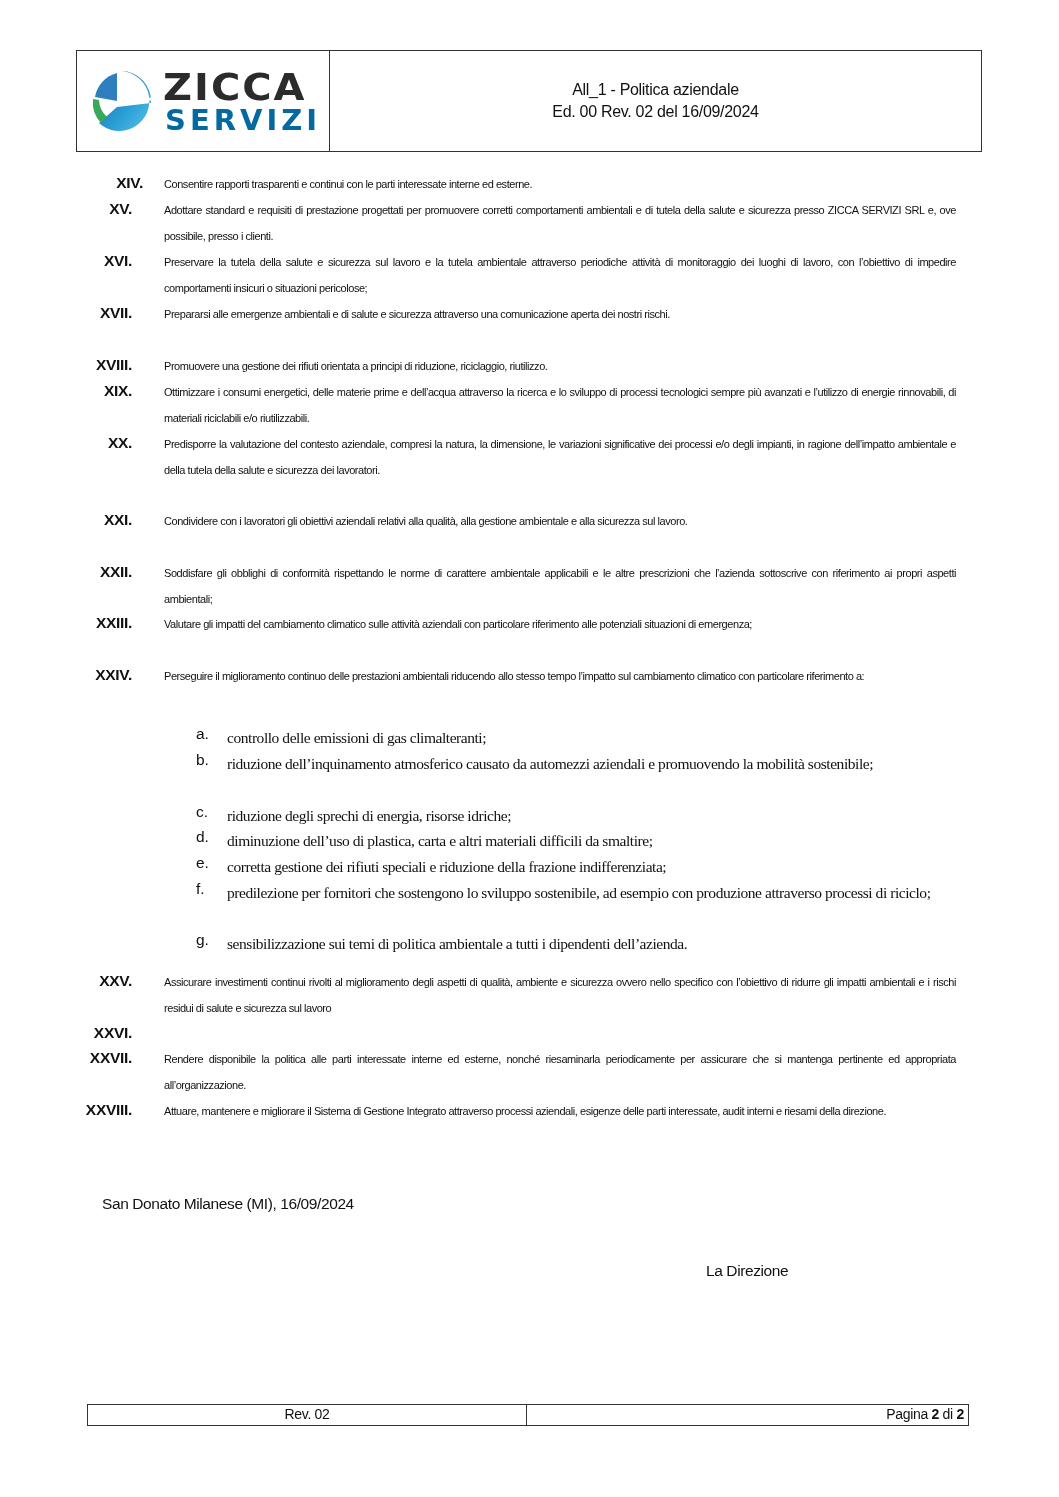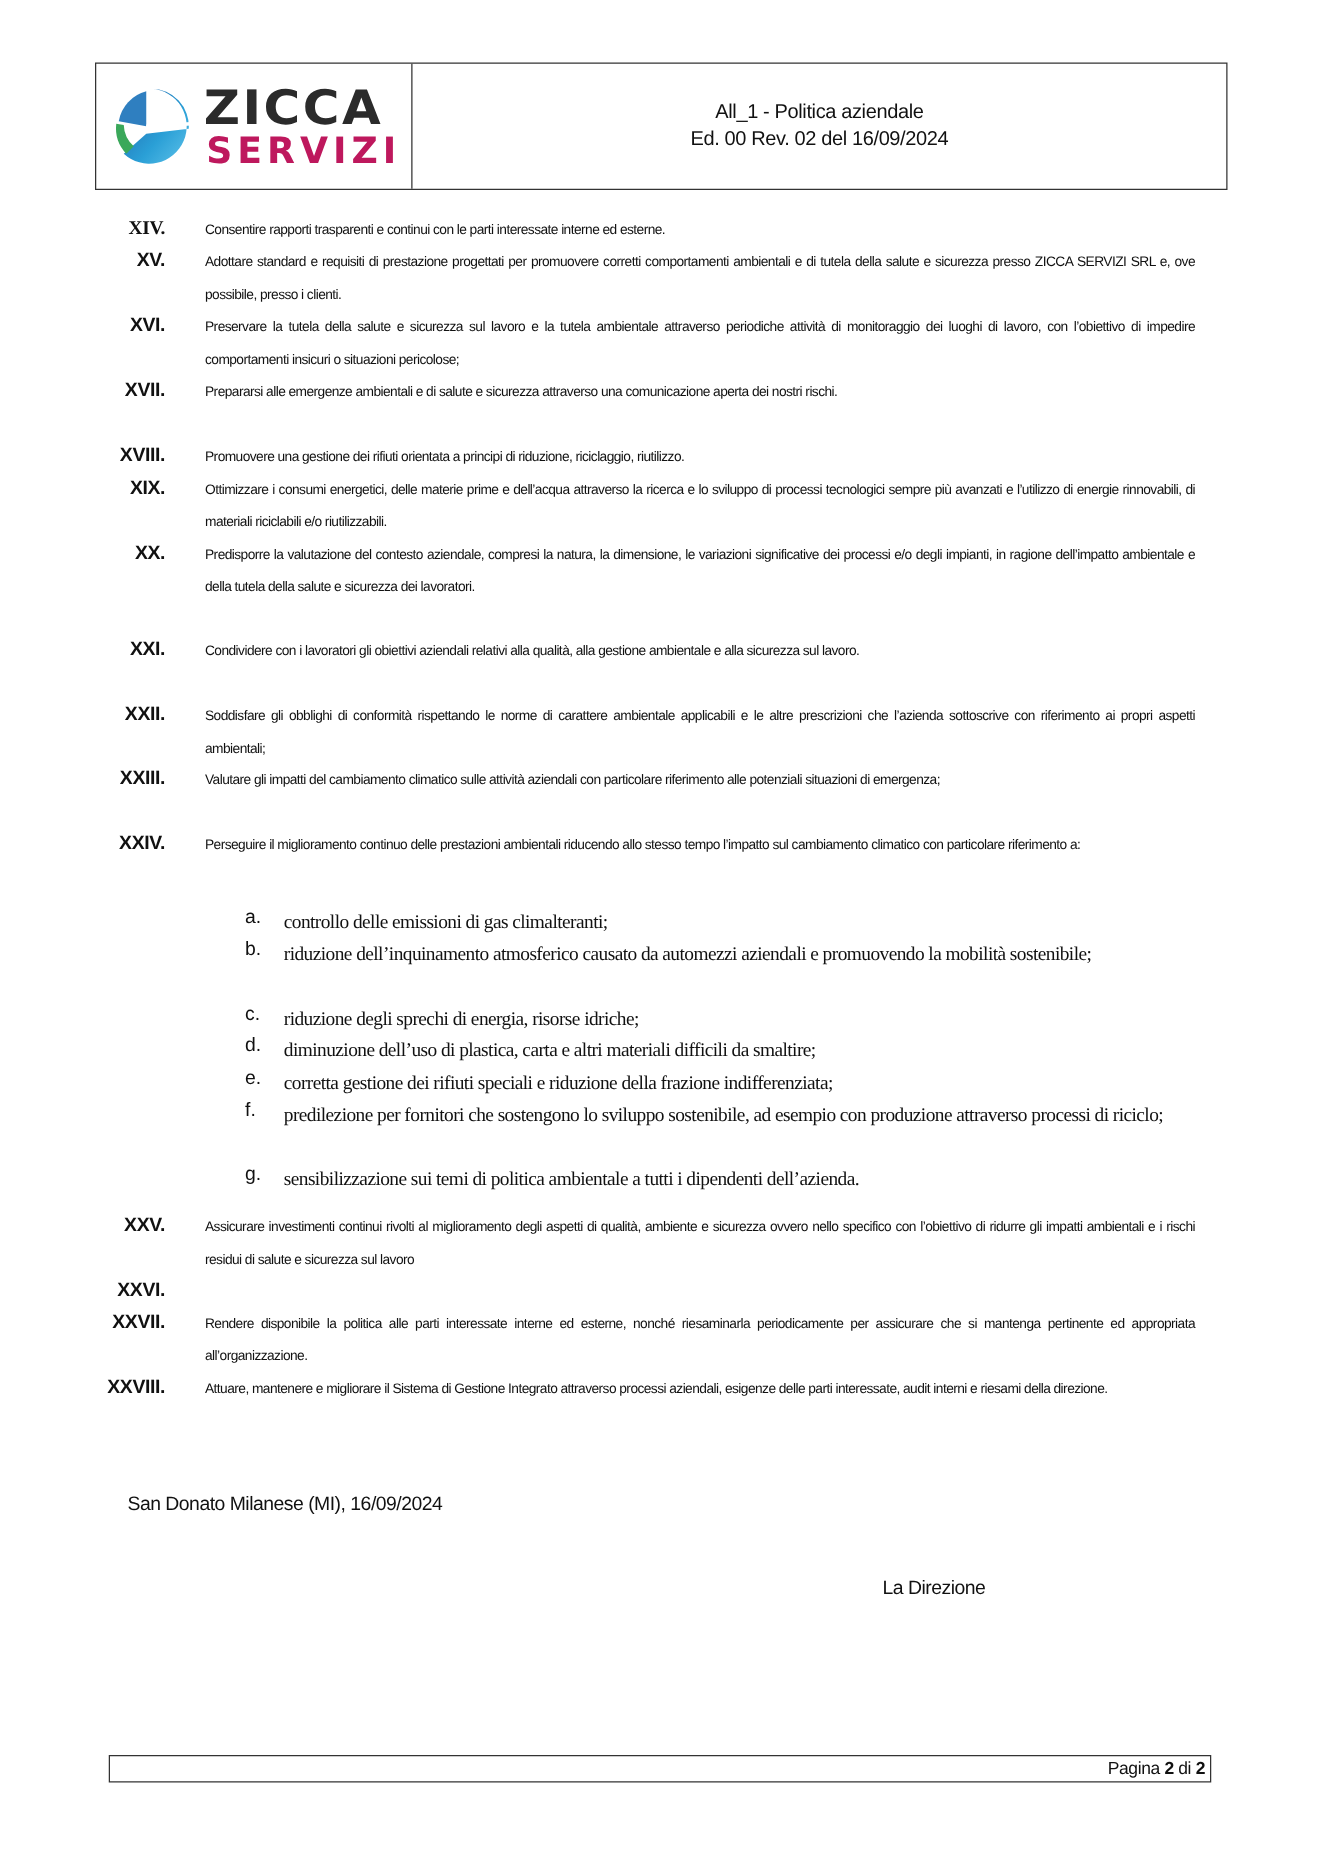--- a/index.html
+++ b/index.html
@@ -10,21 +10,21 @@
   .hcell { box-sizing:border-box; height:100%; }
   .hlogo { width:253px; border-right:1.5px solid #333; position:relative; }
   .htitle { width:402px; border-right:1.5px solid #333; text-align:center; padding-top:12px; }
   .hcode { flex:1; text-align:center; padding-top:28px; font-size:16px; line-height:22px; letter-spacing:-0.3px; }
   .htitle .t { font-weight:bold; font-size:19.5px; line-height:27px; letter-spacing:-0.4px; }
   .htitle .s { font-size:13.5px; line-height:18px; letter-spacing:-0.4px; margin-top:1px; }
   .logo-mark { position:absolute; left:10px; top:16px; width:70px; height:68px; }
   .logo-text1 { position:absolute; left:86px; top:16px; font-weight:bold; font-size:40px; line-height:40px;
                 color:#2b2b2b; letter-spacing:2px; font-family:"DejaVu Sans", sans-serif; transform:scaleY(0.95); }
   .logo-text2 { position:absolute; left:88px; top:54px; font-weight:bold; font-size:29px; line-height:30px;
-                color:#be185d; letter-spacing:4px; font-family:"DejaVu Sans", sans-serif; }
+                color:#0369a1; letter-spacing:4px; font-family:"DejaVu Sans", sans-serif; }
 
   .body { position:absolute; left:0; top:0; width:100%; }
   .item { position:absolute; left:0; width:100%; }
   .num { position:absolute; width:52px; text-align:right; font-weight:bold; font-size:15.5px; letter-spacing:-0.3px; }
   .txt { position:absolute; left:164px; width:792px; font-size:11px; line-height:26px; text-align:justify;
          letter-spacing:-0.45px; }
   .txt.last-line-left { text-align-last:left; }
   .sub { position:absolute; left:0; width:100%; }
   .sub .letter { position:absolute; left:196px; font-size:15.5px; }
   .sub .stxt { position:absolute; left:227px; width:729px; font-size:15.5px; line-height:26px; text-align:justify;
@@ -61,21 +61,21 @@
     <div class="logo-text2">SERVIZI</div>
   </div>
   <div class="hcell hcode">
     <div>All_1 - Politica aziendale</div>
     <div>Ed. 00 Rev. 02 del 16/09/2024</div>
   </div>
 </div>
 
 <div class="body">
   <div class="item" style="top:171px">
-    <div class="num" style="left: 80px; top: 3px; font-family: Liberation Serif, serif;">XIV.</div>
+    <div class="num" style="left: 91px; top: 3px;">XIV.</div>
     <div class="txt" style="top:0">Consentire rapporti trasparenti e continui con le parti interessate interne ed esterne.</div>
   </div>
   <div class="item" style="top:197px">
     <div class="num" style="left: 80px; top: 3px;">XV.</div>
     <div class="txt last-line-left" style="top:0">Adottare standard e requisiti di prestazione progettati per promuovere corretti comportamenti ambientali e di tutela della salute e sicurezza presso ZICCA SERVIZI SRL e, ove possibile, presso i clienti.</div>
   </div>
   <div class="item" style="top:249px">
     <div class="num" style="left:80px;top:3px">XVI.</div>
     <div class="txt last-line-left" style="top:0">Preservare la tutela della salute e sicurezza sul lavoro e la tutela ambientale attraverso periodiche attività di monitoraggio dei luoghi di lavoro, con l’obiettivo di impedire comportamenti insicuri o situazioni pericolose;</div>
   </div>
@@ -156,19 +156,20 @@
   <div class="item" style="top:1098px">
     <div class="num" style="left:80px;top:3px">XXVIII.</div>
     <div class="txt last-line-left" style="top:0">Attuare, mantenere e migliorare il Sistema di Gestione Integrato attraverso processi aziendali, esigenze delle parti interessate, audit interni e riesami della direzione.</div>
   </div>
 </div>
 
 <div class="place">San Donato Milanese (MI), 16/09/2024</div>
 <div class="direz">La Direzione</div>
 
 <div class="footer">
+  <div class="fl">Rev. 02</div>
   <div class="fr">
     <span>Pagina</span>
     <b>2</b>
     <span>di</span>
     <b>2</b>
   </div>
 </div>
 
 </body></html>

